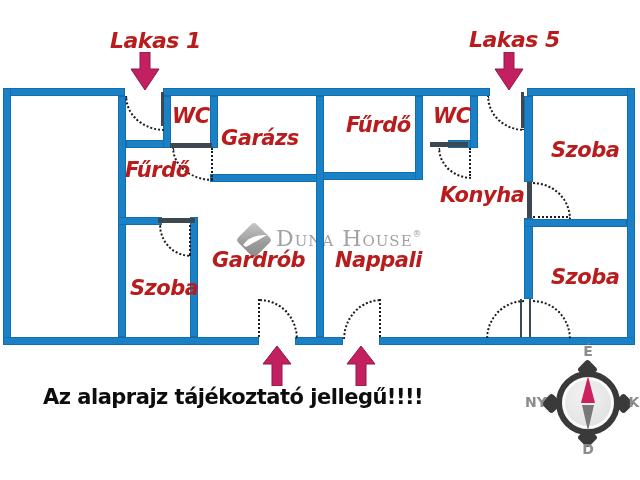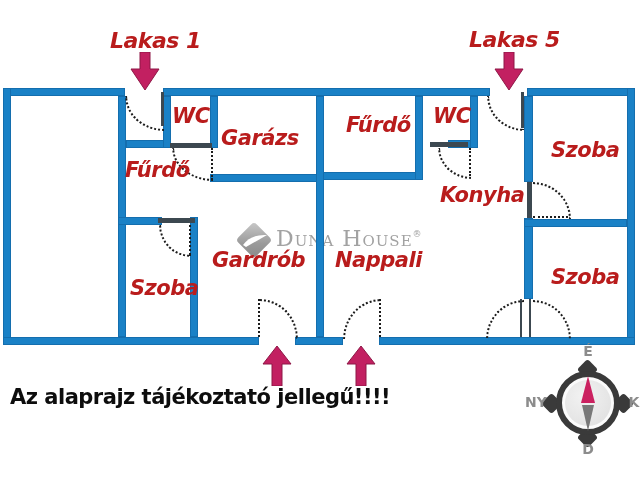--- a/index.html
+++ b/index.html
@@ -13,21 +13,21 @@
   
   .arc{position:absolute;z-index:4;background:transparent;}
   .arc.bl{border-left:2px dotted #1c1c1c;border-bottom:2px dotted #1c1c1c;border-bottom-left-radius:100% 100%;}
   .arc.tr{border-top:2px dotted #1c1c1c;border-right:2px dotted #1c1c1c;border-top-right-radius:100% 100%;}
   .arc.tl{border-top:2px dotted #1c1c1c;border-left:2px dotted #1c1c1c;border-top-left-radius:100% 100%;}
   .dotv{position:absolute;width:0;border-left:2px dotted #1c1c1c;z-index:4;}
   .doth{position:absolute;height:0;border-top:2px dotted #1c1c1c;z-index:4;}
   
   .lbl{position:absolute;font-weight:bold;color:#b91c1c;font-size:21px;letter-spacing:-0.5px;white-space:nowrap;z-index:5;font-style:italic;}
   .lbl.big{font-size:22px;}
-  .disclaimer{position:absolute;font-weight:bold;color:#0d0d0d;font-size:21px;letter-spacing:-0.5px;white-space:nowrap;z-index:5;}
+  .disclaimer{position:absolute;font-weight:bold;color:#0d0d0d;font-size:21px;letter-spacing:-0.5px;white-space:nowrap;z-index:5;margin-left:33px;}
   .arrow{position:absolute;z-index:6;}
   
   .watermark{position:absolute;left:236px;top:216px;width:175px;height:46px;z-index:1;}
   .wm-diamond{position:absolute;left:5px;top:11px;width:26px;height:26px;border-radius:4px;
     background:linear-gradient(135deg,#c9c9c9 0%,#9a9a9a 60%,#8a8a8a 100%);transform:rotate(45deg);}
   .wm-wave{position:absolute;left:0;top:9px;z-index:2;}
   .wm-text{position:absolute;left:40px;top:10px;font-family:"DejaVu Serif","Liberation Serif",serif;
     font-variant:small-caps;font-size:22px;color:#a2a2a2;letter-spacing:1px;white-space:nowrap;}
   .wm-text sup{font-size:9px;vertical-align:9px;}
   

